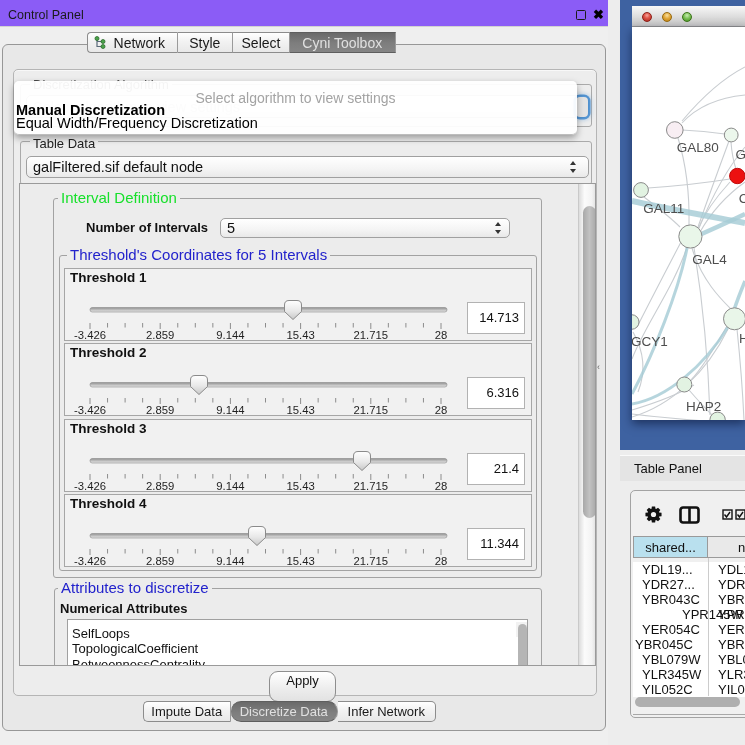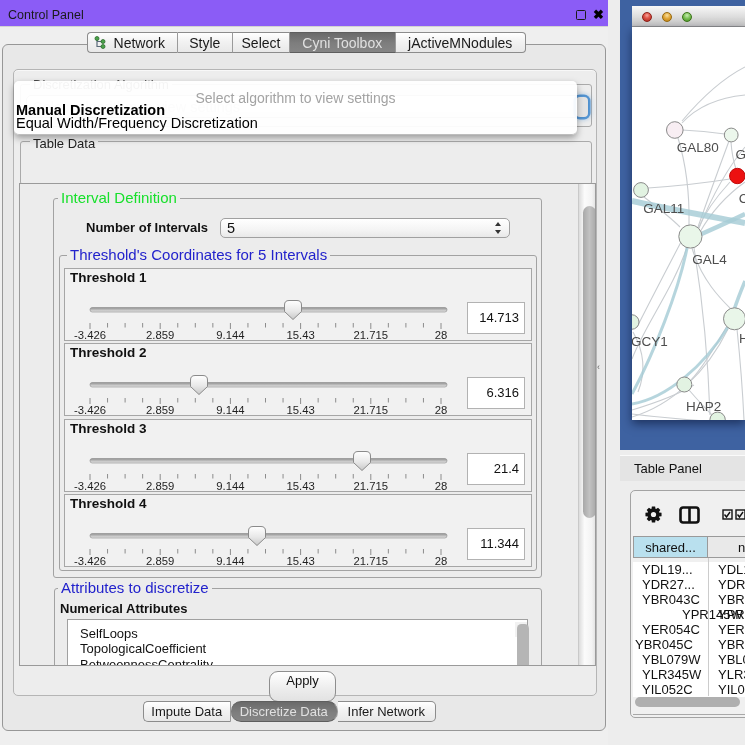--- a/index.html
+++ b/index.html
@@ -35,21 +35,21 @@
 #innerpanel{left:13px;top:69px;width:584px;height:627px;border:1px solid #b5b5b5;border-radius:5px;background:#ededed;box-shadow:inset 0 1px 0 #f8f8f8;}
 #scrollpane{left:19px;top:183px;width:577px;height:483px;border:1px solid #9a9a9a;background:#ececec;overflow:hidden;}
 #vsb{position:absolute;right:0;top:0;width:17px;height:481px;background:linear-gradient(90deg,#dcdcdc,#fbfbfb 35%,#f3f3f3 80%,#e4e4e4);border-left:1px solid #c9c9c9;}
 #vsb .thumb{position:absolute;left:3.5px;top:22px;width:13px;height:312px;background:linear-gradient(90deg,#a8a8a8,#c2c2c2 50%,#a8a8a8);border-radius:6.5px;}
 
 .tblock{position:absolute;left:44px;width:468px;height:73px;background:#f1f1f1;border:1px solid #a6a6a6;}
 .tblock b{position:absolute;left:5px;top:1px;font-size:13.5px;}
 .vbox{position:absolute;left:402px;top:33px;width:58px;height:32px;background:#ffffff;border:1px solid #b2b2b2;text-align:right;line-height:30px;padding-right:5px;}
 
 #attlist{position:absolute;left:47px;top:435px;width:461px;height:60px;background:#fff;border:1px solid #a0a0a0;}
-#attlist div{padding-left:12px;height:15.3px;line-height:15.3px;}
+#attlist div{padding-left:4px;height:15.3px;line-height:15.3px;}
 #attsb{position:absolute;right:0px;top:2px;width:11px;height:58px;background:#f2f2f2;}
 #attsb .thumb{position:absolute;left:1.5px;top:2px;width:9px;height:54px;border-radius:4.5px;background:#b5b5b5;}
 
 #apply{left:269px;top:671px;width:67px;height:31px;border:1px solid #8e8e8e;border-radius:9px;background:linear-gradient(#ffffff,#ececec 60%,#e2e2e2);text-align:center;line-height:17px;}
 
 #netwin{left:620px;top:0;width:125px;height:450px;background:#3e62a1;}
 #nettitle{position:absolute;left:12px;top:6px;width:113px;height:21px;background:linear-gradient(#f8f8f8,#dcdcdc 55%,#c3c3c3);border-bottom:1px solid #8e8e8e;}
 .light{position:absolute;top:5.5px;width:10px;height:10px;border-radius:50%;}
 #netcanvas{position:absolute;left:12px;top:27px;width:113px;height:393px;background:#ffffff;box-shadow:0 4px 9px rgba(5,15,45,0.55);}
 #tpbar{left:620px;top:455px;width:125px;height:26px;background:#e4e4e4;border-top:1px solid #fafafa;}
@@ -69,40 +69,46 @@
     </div>
 <div class="abs" id="floatico"></div>
 <div class="abs" id="closeico">✖</div>
 
 <div class="abs" style="left:87px;top:32px;">
  <div class="tabrow">
   <div class="tab first" style="width:90.5px;padding-left:14px;">Network</div>
   <div class="tab" style="width:55.5px;">Style</div>
   <div class="tab" style="width:57px;">Select</div>
   <div class="tab sel" style="width:105.5px;">Cyni Toolbox</div>
-  <div class="tab last" style="width:130.5px;">jActiveMNodules</div>
  </div>
 </div>
 <svg class="abs" style="left:94px;top:36px;" width="14" height="14" viewBox="0 0 14 14">
  <path d="M3 3 L3 11 M3 5.5 L8 5.5 M3 10.5 L8 10.5" stroke="#5a6a7a" stroke-width="1.2" fill="none"></path>
  <circle cx="3" cy="2.5" r="2" fill="#4aa34a" stroke="#2c6b2c" stroke-width="0.8"></circle>
  <circle cx="9" cy="5.5" r="2" fill="#4aa34a" stroke="#2c6b2c" stroke-width="0.8"></circle>
  <circle cx="9" cy="10.5" r="2" fill="#4aa34a" stroke="#2c6b2c" stroke-width="0.8"></circle>
 </svg>
 
 <div class="group" style="left:20px;top:84px;width:572px;height:43px;">
  <span class="gtitle" style="left:9px;background:#ededed;color:#4a4a4a;">Discretization Algorithm</span>
 </div>
 <div class="combo" style="left:26px;top:95px;width:563px;height:23px;">
  <span class="ctext" style="top:3px;color:#c4c4c4;">Select algorithm to view settings</span>
 </div>
 <div class="abs" style="left:576px;top:96.5px;width:12px;height:20px;border-radius:4px;background:#e4e4e4;box-shadow:0 0 0 2.5px rgba(74,143,208,0.9), 0 0 4px 3px rgba(100,160,215,0.45);"></div>
 
 <div class="group" style="left:20px;top:141px;width:572px;height:44px;">
  <span class="gtitle" style="left:9px;top:-6px;background:#ededed;color:#222;">Table Data</span>
+</div>
+<div class="combo" style="left:26px;top:156px;width:563px;height:22px;">
+ <span class="ctext" style="top:2px;">galFiltered.sif default node</span>
+ <span class="updown">
+        <i class="u"></i>
+        <i class="d"></i>
+      </span>
 </div>
 
 <div class="abs" id="scrollpane">
 
  <div class="group" style="left:33px;top:14px;width:489px;height:380px;border-color:#a2a2a2;">
   <span class="gtitle" style="left:4px;background:#ececec;color:#17e02b;">Interval Definition</span>
  </div>
  <b class="abs" style="left:66px;top:36px;">Number of Intervals</b>
  <div class="combo" style="left:200px;top:34px;width:290px;height:20px;">
   <span class="ctext" style="top:1px;">5</span>

